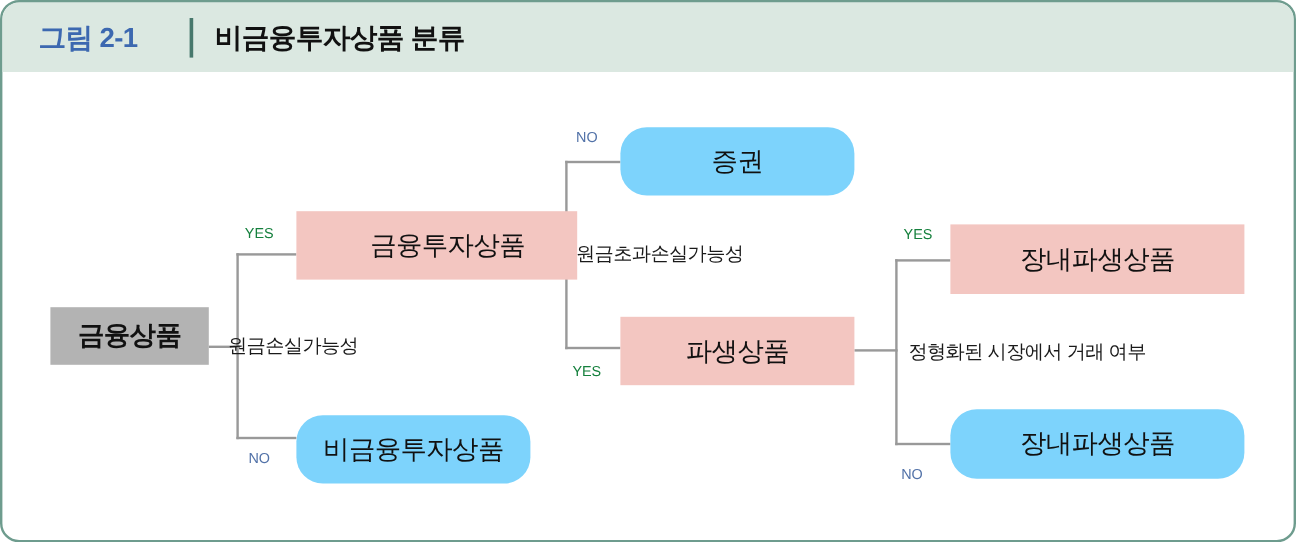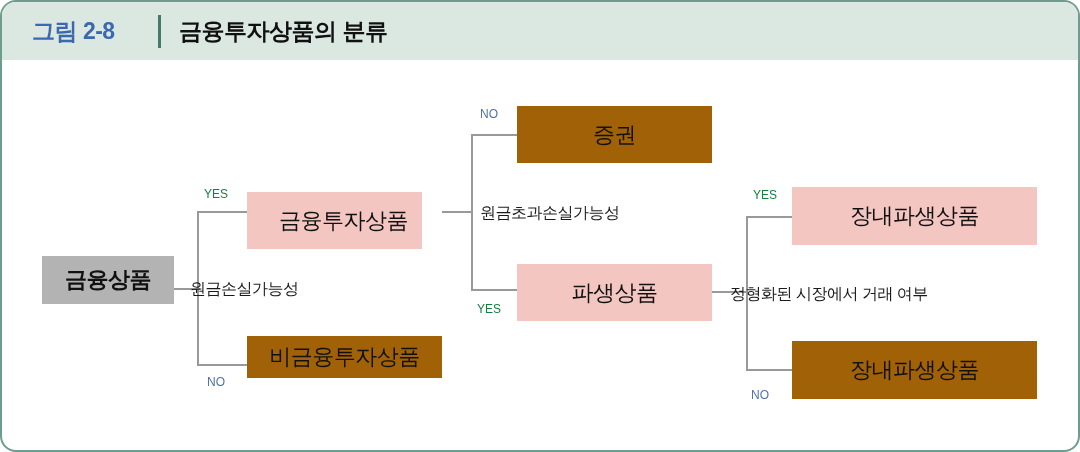--- a/index.html
+++ b/index.html
@@ -52,21 +52,21 @@
     display: flex;
     align-items: center;
     justify-content: center;
     font-size: 22px;
     font-weight: 500;
     color: #111111;
     letter-spacing: -0.5px;
   }
   .node.gray  { background: #b3b3b3; font-weight: 700; }
   .node.pink  { background: #f3c6c1; }
-  .node.lav   { background: #a16207; }
+  .node.lav   { background: #7dd3fc; border-radius: 22px; }
   .line { position: absolute; background: #999999; }
   .q-label {
     position: absolute;
     font-size: 16px;
     color: #1a1a1a;
     letter-spacing: -0.5px;
     white-space: nowrap;
     line-height: 22px;
   }
   .branch-label {
@@ -78,23 +78,23 @@
   }
   .yes { color: #15803d; }
   .no  { color: #5272a8; }
 </style>
 </head>
 <body>
 
 <div class="panel">
 
   <div class="header">
-    <span class="fig-label">그림 2-8</span>
+    <span class="fig-label">그림 2-1</span>
     <span class="header-divider"></span>
-    <span class="fig-title">금융투자상품의 분류</span>
+    <span class="fig-title">비금융투자상품 분류</span>
   </div>
 
   <div class="chart">
 
     <div class="line" style="left:172px; top:286px; width:26px; height:2px;"></div>
     <div class="line" style="left:195px; top:209px; width:2px; height:155px;"></div>
     <div class="line" style="left:195px; top:209px; width:50px; height:2px;"></div>
     <div class="line" style="left:195px; top:362px; width:50px; height:2px;"></div>
 
     <div class="line" style="left:440px; top:209px; width:31px; height:2px;"></div>
@@ -102,37 +102,37 @@
     <div class="line" style="left:469px; top:132px; width:46px; height:2px;"></div>
     <div class="line" style="left:469px; top:287px; width:46px; height:2px;"></div>
 
     <div class="line" style="left:710px; top:289px; width:36px; height:2px;"></div>
     <div class="line" style="left:744px; top:214px; width:2px; height:155px;"></div>
     <div class="line" style="left:744px; top:214px; width:46px; height:2px;"></div>
     <div class="line" style="left:744px; top:367px; width:46px; height:2px;"></div>
 
     <div class="node gray" style="left:40px; top:254px; width:132px; height:48px;">금융상품</div>
 
-    <div class="node pink" style="left:245px; top:190px; width:175px; height:57px;padding-left:18px;">금융투자상품</div>
+    <div class="node pink" style="left:245px; top:174px; width:234px; height:57px;padding-left:18px;">금융투자상품</div>
 
-    <div class="node lav" style="left:245px; top:334px; width:195px; height:42px;">비금융투자상품</div>
+    <div class="node lav" style="left:245px; top:344px; width:195px; height:57px;">비금융투자상품</div>
 
     <div class="node lav" style="left:515px; top:104px; width:195px; height:57px;">증권</div>
 
     <div class="node pink" style="left:790px; top:185px; width:245px; height:58px;">장내파생상품</div>
 
     <div class="node pink" style="left:515px; top:262px; width:195px; height:57px;">파생상품</div>
 
     <div class="node lav" style="left:790px; top:339px; width:245px; height:58px;">장내파생상품</div>
 
     <div class="q-label" style="left:188px; top:276px;">원금손실가능성</div>
 
     <div class="q-label" style="left:478px; top:200px;">원금초과손실가능성</div>
 
-    <div class="q-label" style="left:728px; top:281px;">정형화된 시장에서 거래 여부</div>
+    <div class="q-label" style="left:755px; top:281px;">정형화된 시장에서 거래 여부</div>
 
     <div class="branch-label yes" style="left:202px; top:182px;">YES</div>
     <div class="branch-label no" style="left:205px; top:370px;">NO</div>
 
     <div class="branch-label no" style="left:478px; top:102px;">NO</div>
     <div class="branch-label yes" style="left:475px; top:297px;">YES</div>
 
     <div class="branch-label yes" style="left:751px; top:183px;">YES</div>
     <div class="branch-label no" style="left:749px; top:383px;">NO</div>
 

